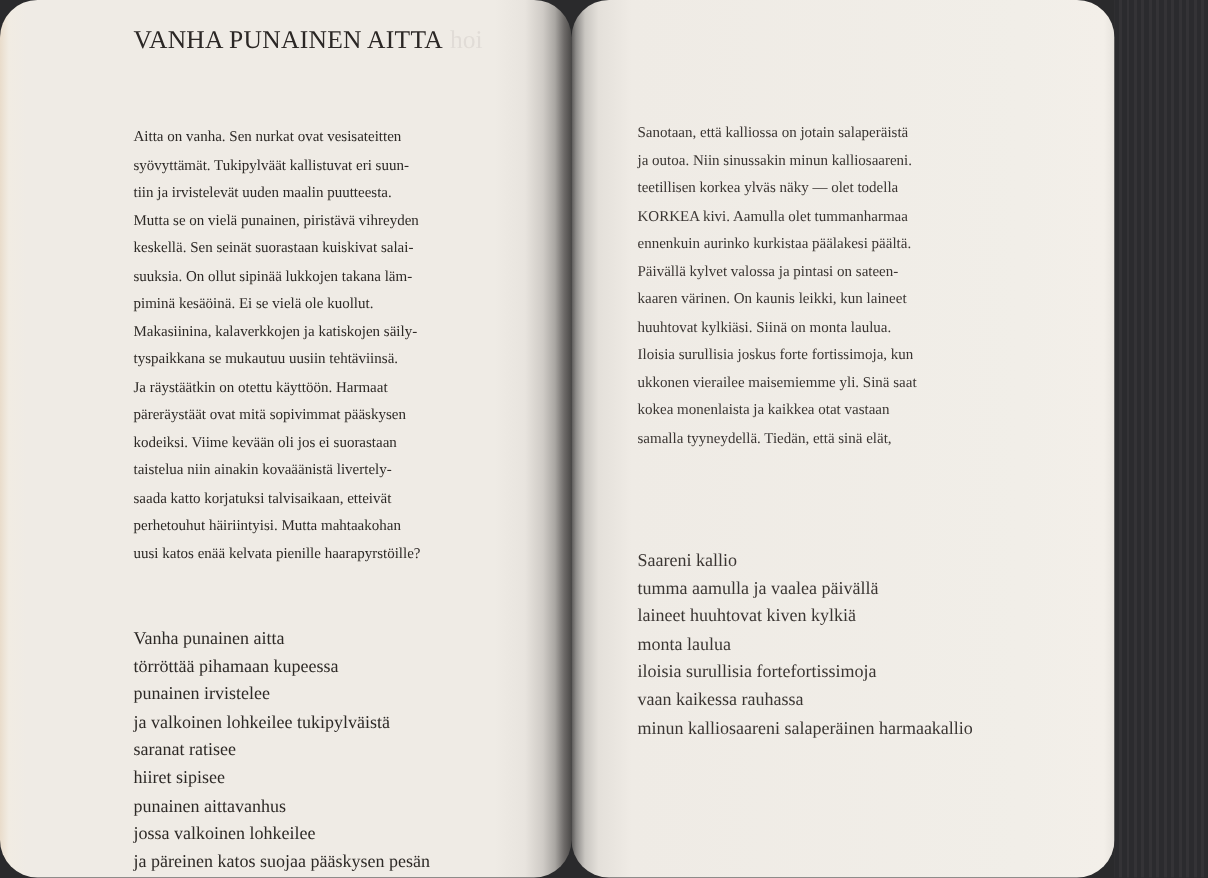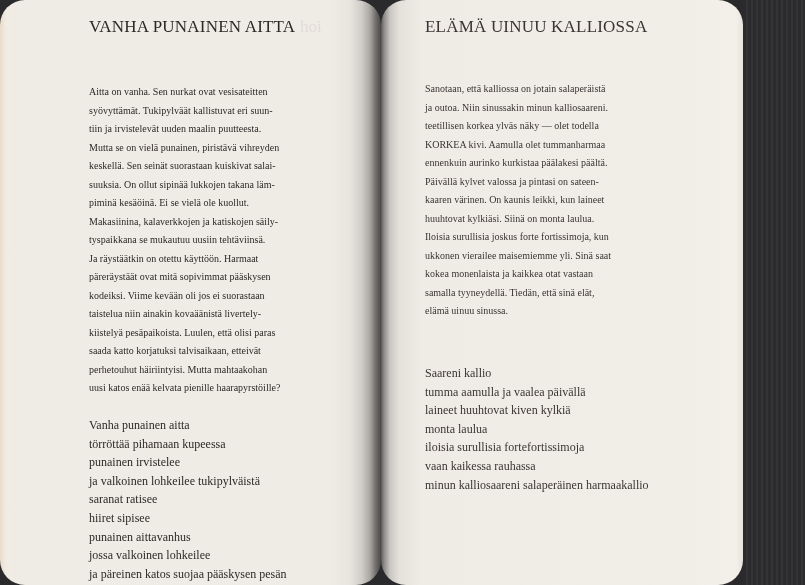--- a/index.html
+++ b/index.html
@@ -105,56 +105,53 @@
       <span class="line">Mutta se on vielä punainen, piristävä vihreyden</span>
       <span class="line">keskellä. Sen seinät suorastaan kuiskivat salai-</span>
       <span class="line">suuksia. On ollut sipinää lukkojen takana läm-</span>
       <span class="line">piminä kesäöinä. Ei se vielä ole kuollut.</span>
       <span class="line">Makasiinina, kalaverkkojen ja katiskojen säily-</span>
       <span class="line">tyspaikkana se mukautuu uusiin tehtäviinsä.</span>
       <span class="line">Ja räystäätkin on otettu käyttöön. Harmaat</span>
       <span class="line">päreräystäät ovat mitä sopivimmat pääskysen</span>
       <span class="line">kodeiksi. Viime kevään oli jos ei suorastaan</span>
       <span class="line">taistelua niin ainakin kovaäänistä livertely-</span>
-      <span class="line">kiistelyä pesäpaikoista. Luulen, että olisi paras</span>
       <span class="line">saada katto korjatuksi talvisaikaan, etteivät</span>
       <span class="line">perhetouhut häiriintyisi. Mutta mahtaakohan</span>
       <span class="line">uusi katos enää kelvata pienille haarapyrstöille?</span>
     </div>
 
     <div class="poem" style="left:89px; top:416px;">
       <span class="line">Vanha punainen aitta</span>
       <span class="line">törröttää pihamaan kupeessa</span>
       <span class="line">punainen irvistelee</span>
       <span class="line">ja valkoinen lohkeilee tukipylväistä</span>
       <span class="line">saranat ratisee</span>
       <span class="line">hiiret sipisee</span>
       <span class="line">punainen aittavanhus</span>
       <span class="line">jossa valkoinen lohkeilee</span>
       <span class="line">ja päreinen katos suojaa pääskysen pesän</span>
     </div>
   </div>
 
   <div class="page page-right">
-    <div class="heading" style="left:44px; top:17px;">ELÄMÄ UINUU KALLIOSSA</div>
 
     <div class="prose" style="left:44px; top:80px;">
       <span class="line">Sanotaan, että kalliossa on jotain salaperäistä</span>
       <span class="line">ja outoa. Niin sinussakin minun kalliosaareni.</span>
       <span class="line">teetillisen korkea ylväs näky — olet todella</span>
       <span class="line">KORKEA kivi. Aamulla olet tummanharmaa</span>
       <span class="line">ennenkuin aurinko kurkistaa päälakesi päältä.</span>
       <span class="line">Päivällä kylvet valossa ja pintasi on sateen-</span>
       <span class="line">kaaren värinen. On kaunis leikki, kun laineet</span>
       <span class="line">huuhtovat kylkiäsi. Siinä on monta laulua.</span>
       <span class="line">Iloisia surullisia joskus forte fortissimoja, kun</span>
       <span class="line">ukkonen vierailee maisemiemme yli. Sinä saat</span>
       <span class="line">kokea monenlaista ja kaikkea otat vastaan</span>
       <span class="line">samalla tyyneydellä. Tiedän, että sinä elät,</span>
-      <span class="line">elämä uinuu sinussa.</span>
     </div>
 
     <div class="poem" style="left:44px; top:364px;">
       <span class="line">Saareni kallio</span>
       <span class="line">tumma aamulla ja vaalea päivällä</span>
       <span class="line">laineet huuhtovat kiven kylkiä</span>
       <span class="line">monta laulua</span>
       <span class="line">iloisia surullisia fortefortissimoja</span>
       <span class="line">vaan kaikessa rauhassa</span>
       <span class="line">minun kalliosaareni salaperäinen harmaakallio</span>

